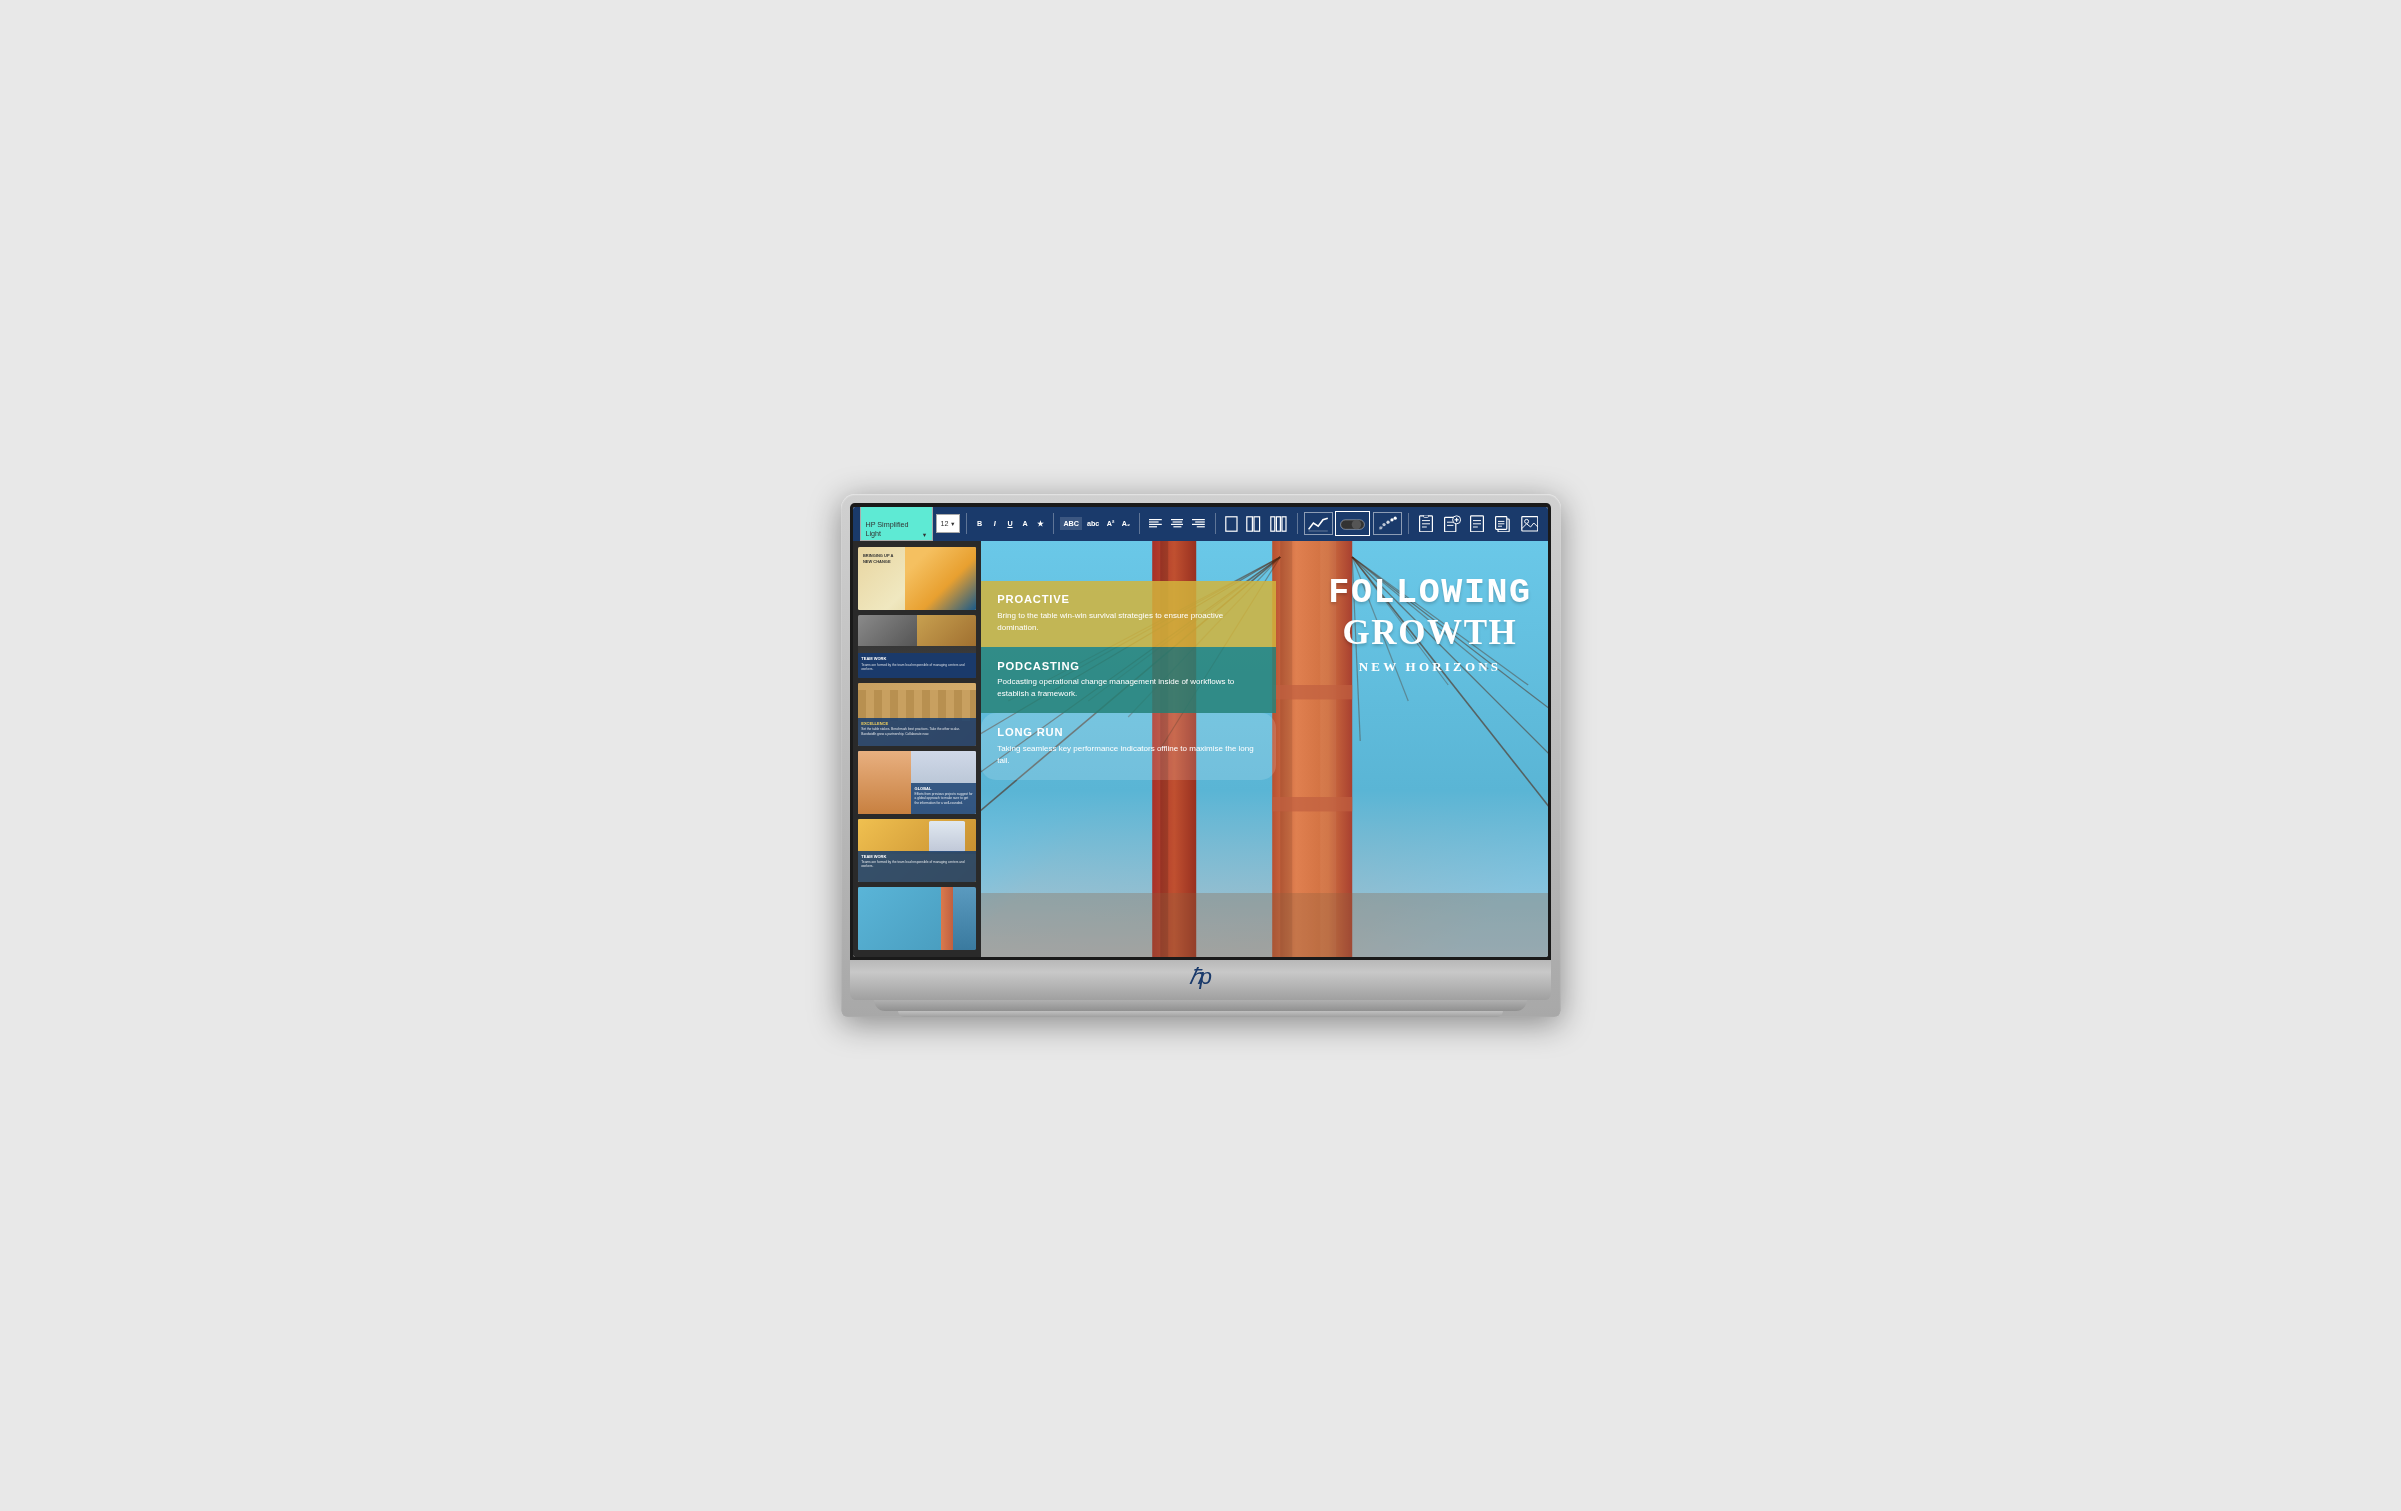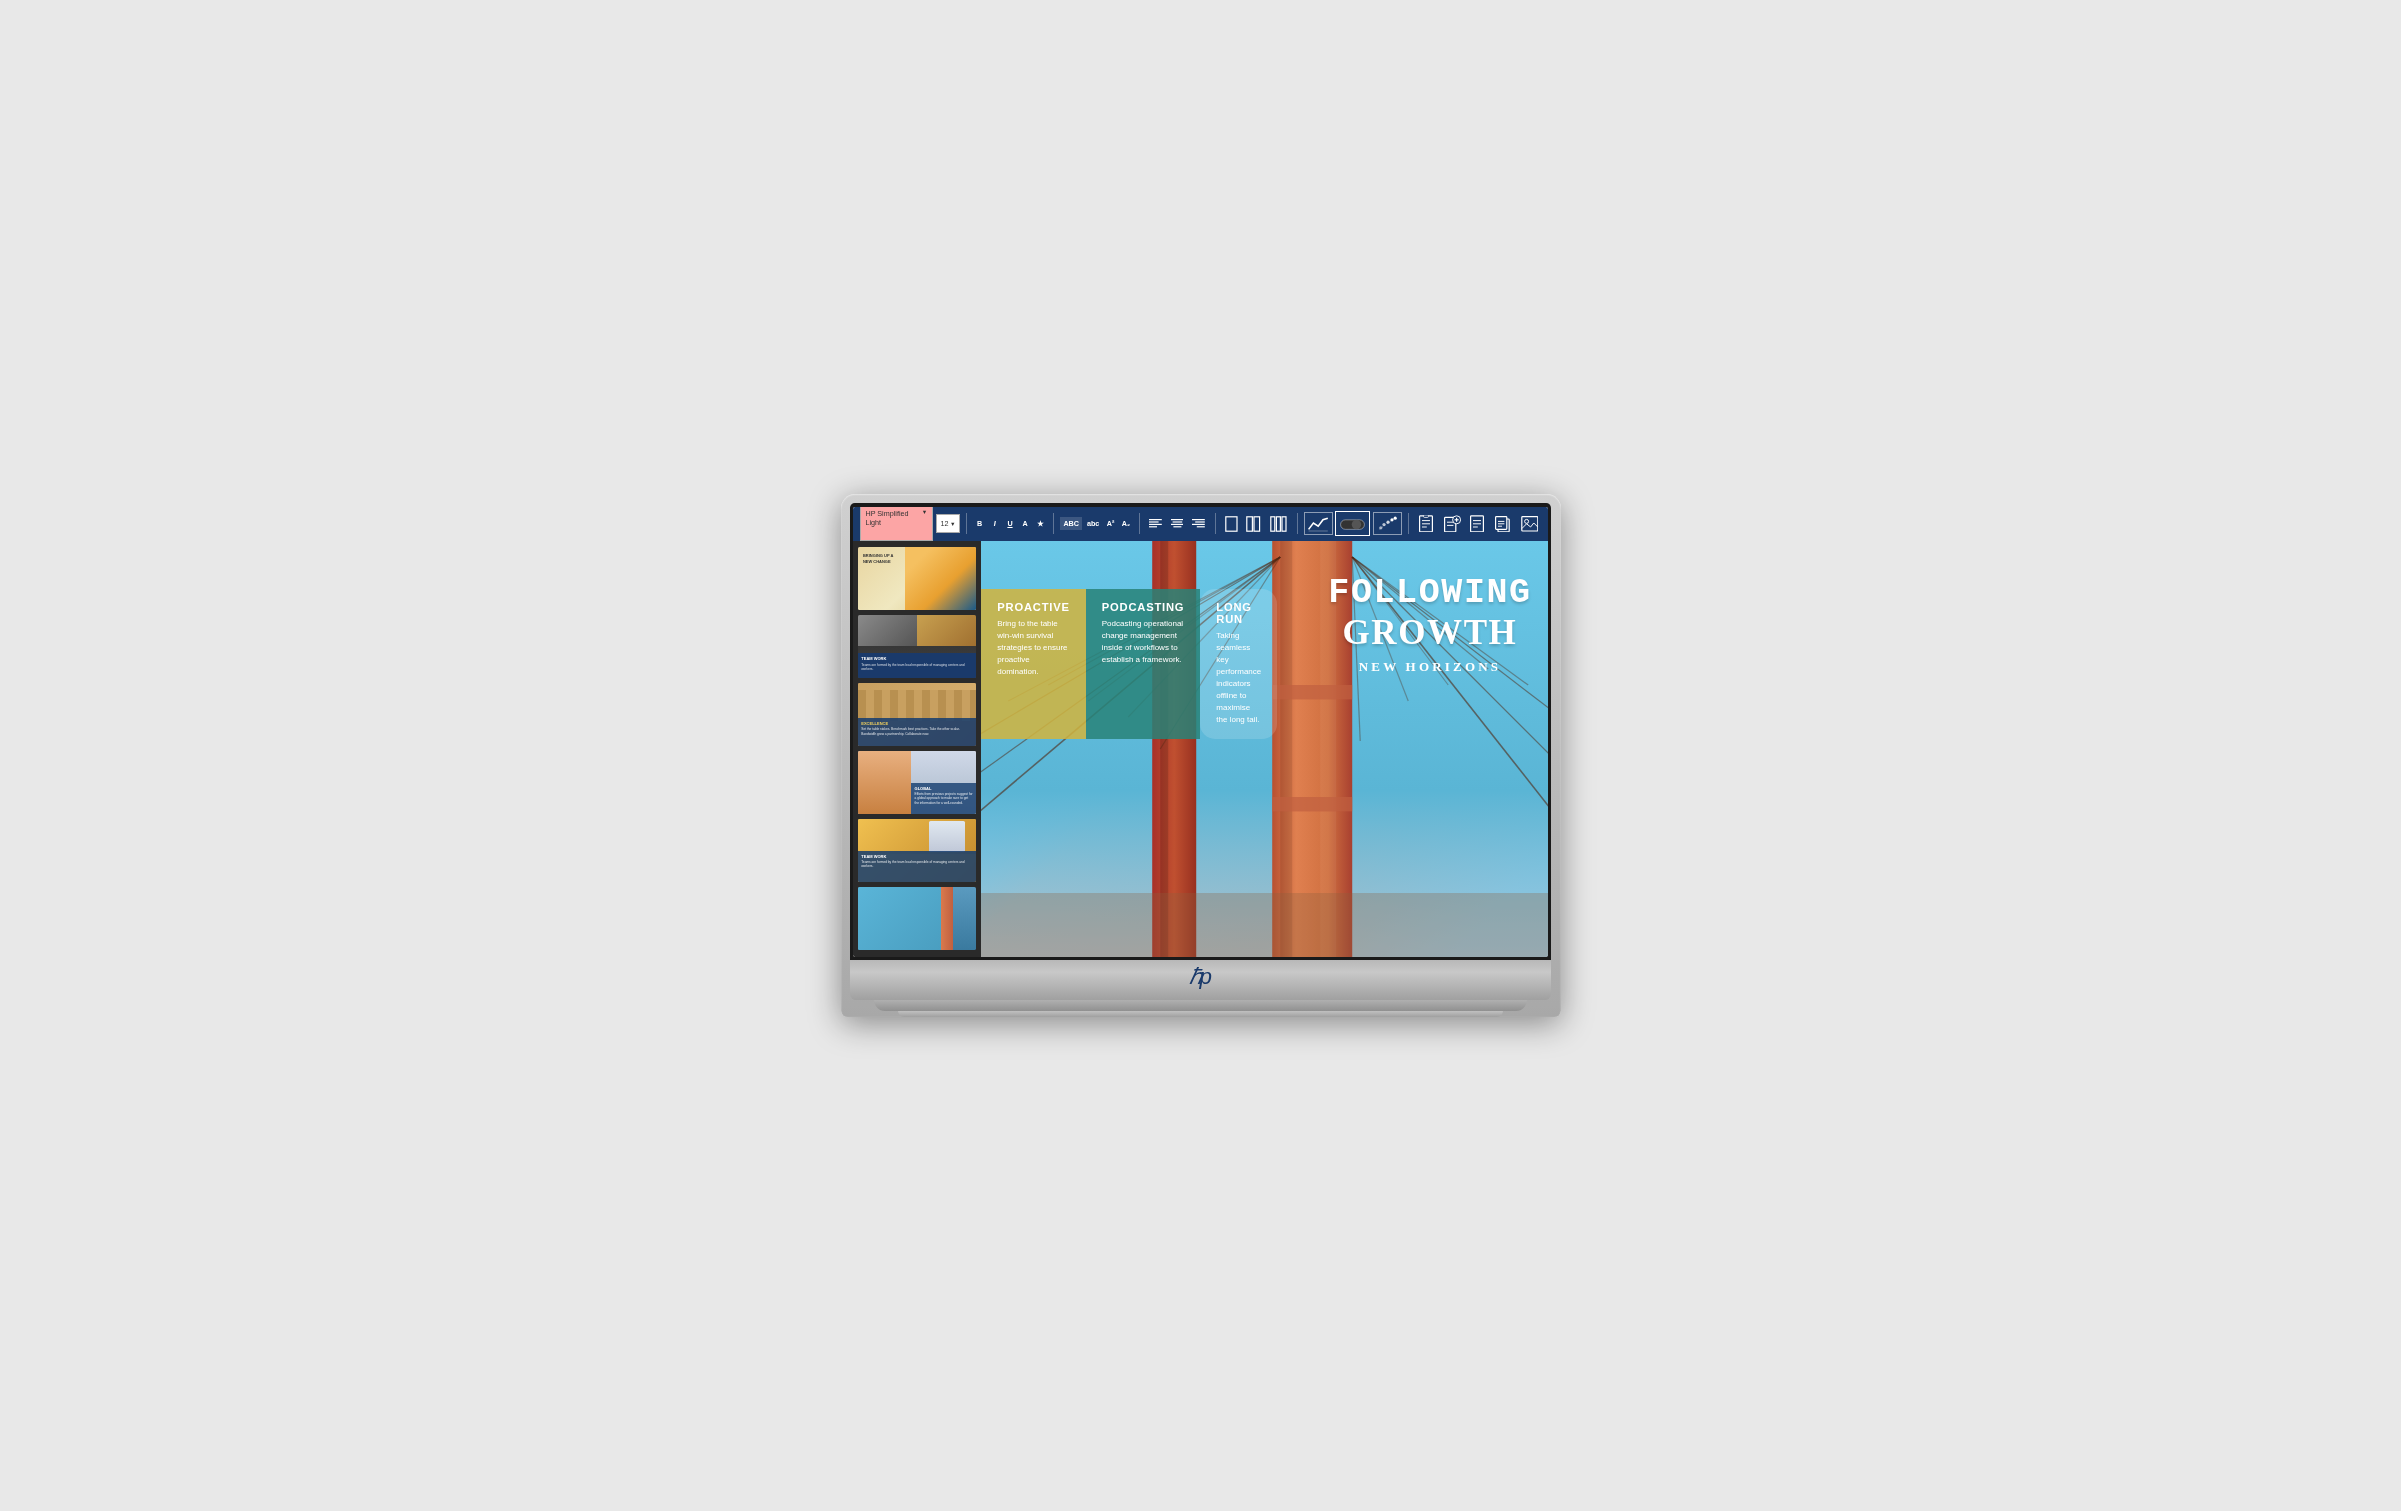--- a/index.html
+++ b/index.html
@@ -39,24 +39,24 @@
     .toolbar {
       background: #1a3a6b;
       display: flex;
       align-items: center;
       padding: 3.2px 6.4px;
       gap: 3.2px;
       height: 34px;
     }
 
     .toolbar-font-selector {
-      background: #fca5a5;
+      background: #5eead4;
       border: 0.8px solid #aaa;
       display: flex;
-      align-items: flex-start;
+      align-items: flex-end;
       padding: 1.6px 4.8px;
       font-size: 8px;
       gap: 3.2px;
       height: 35px;
     }
 
     .toolbar-font-size {
       background: white;
       border: 0.8px solid #aaa;
       display: flex;
@@ -353,24 +353,24 @@
       text-transform: uppercase;
       letter-spacing: 3.2px;
       margin-top: 6.4px;
       font-family: Georgia, serif;
     }
 
     
     .content-boxes {
       position: absolute;
       left: 0;
-      top: 48px;
+      top: 40px;
       width: 52%;
       display: flex;
-      flex-direction: row;
+      flex-direction: column;
       gap: 0;
     }
 
     .content-box {
       padding: 12.8px 16px 12.8px 16px;
       position: relative;
     }
 
     .content-box-yellow {
       background: rgba(210, 180, 60, 0.85);

